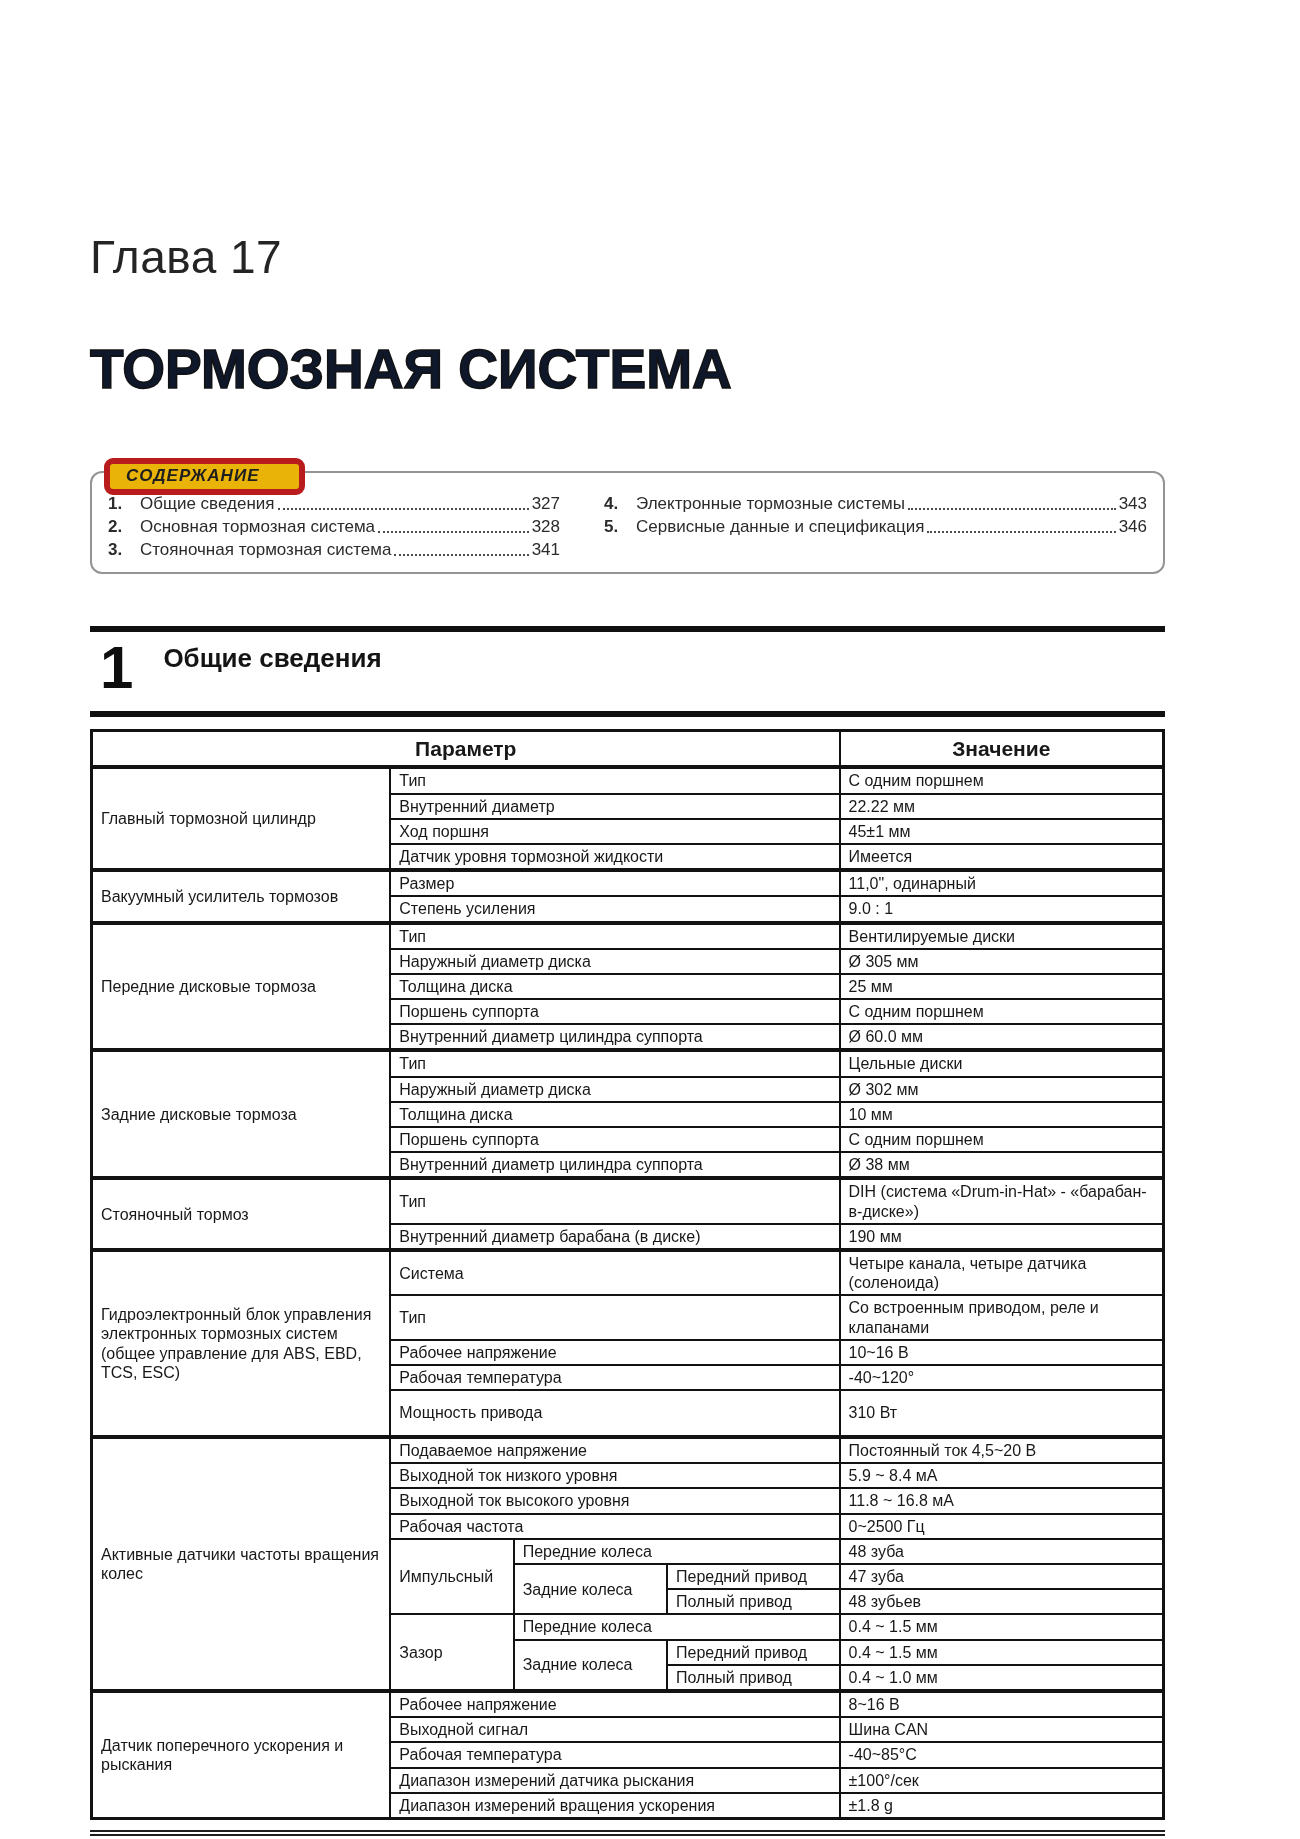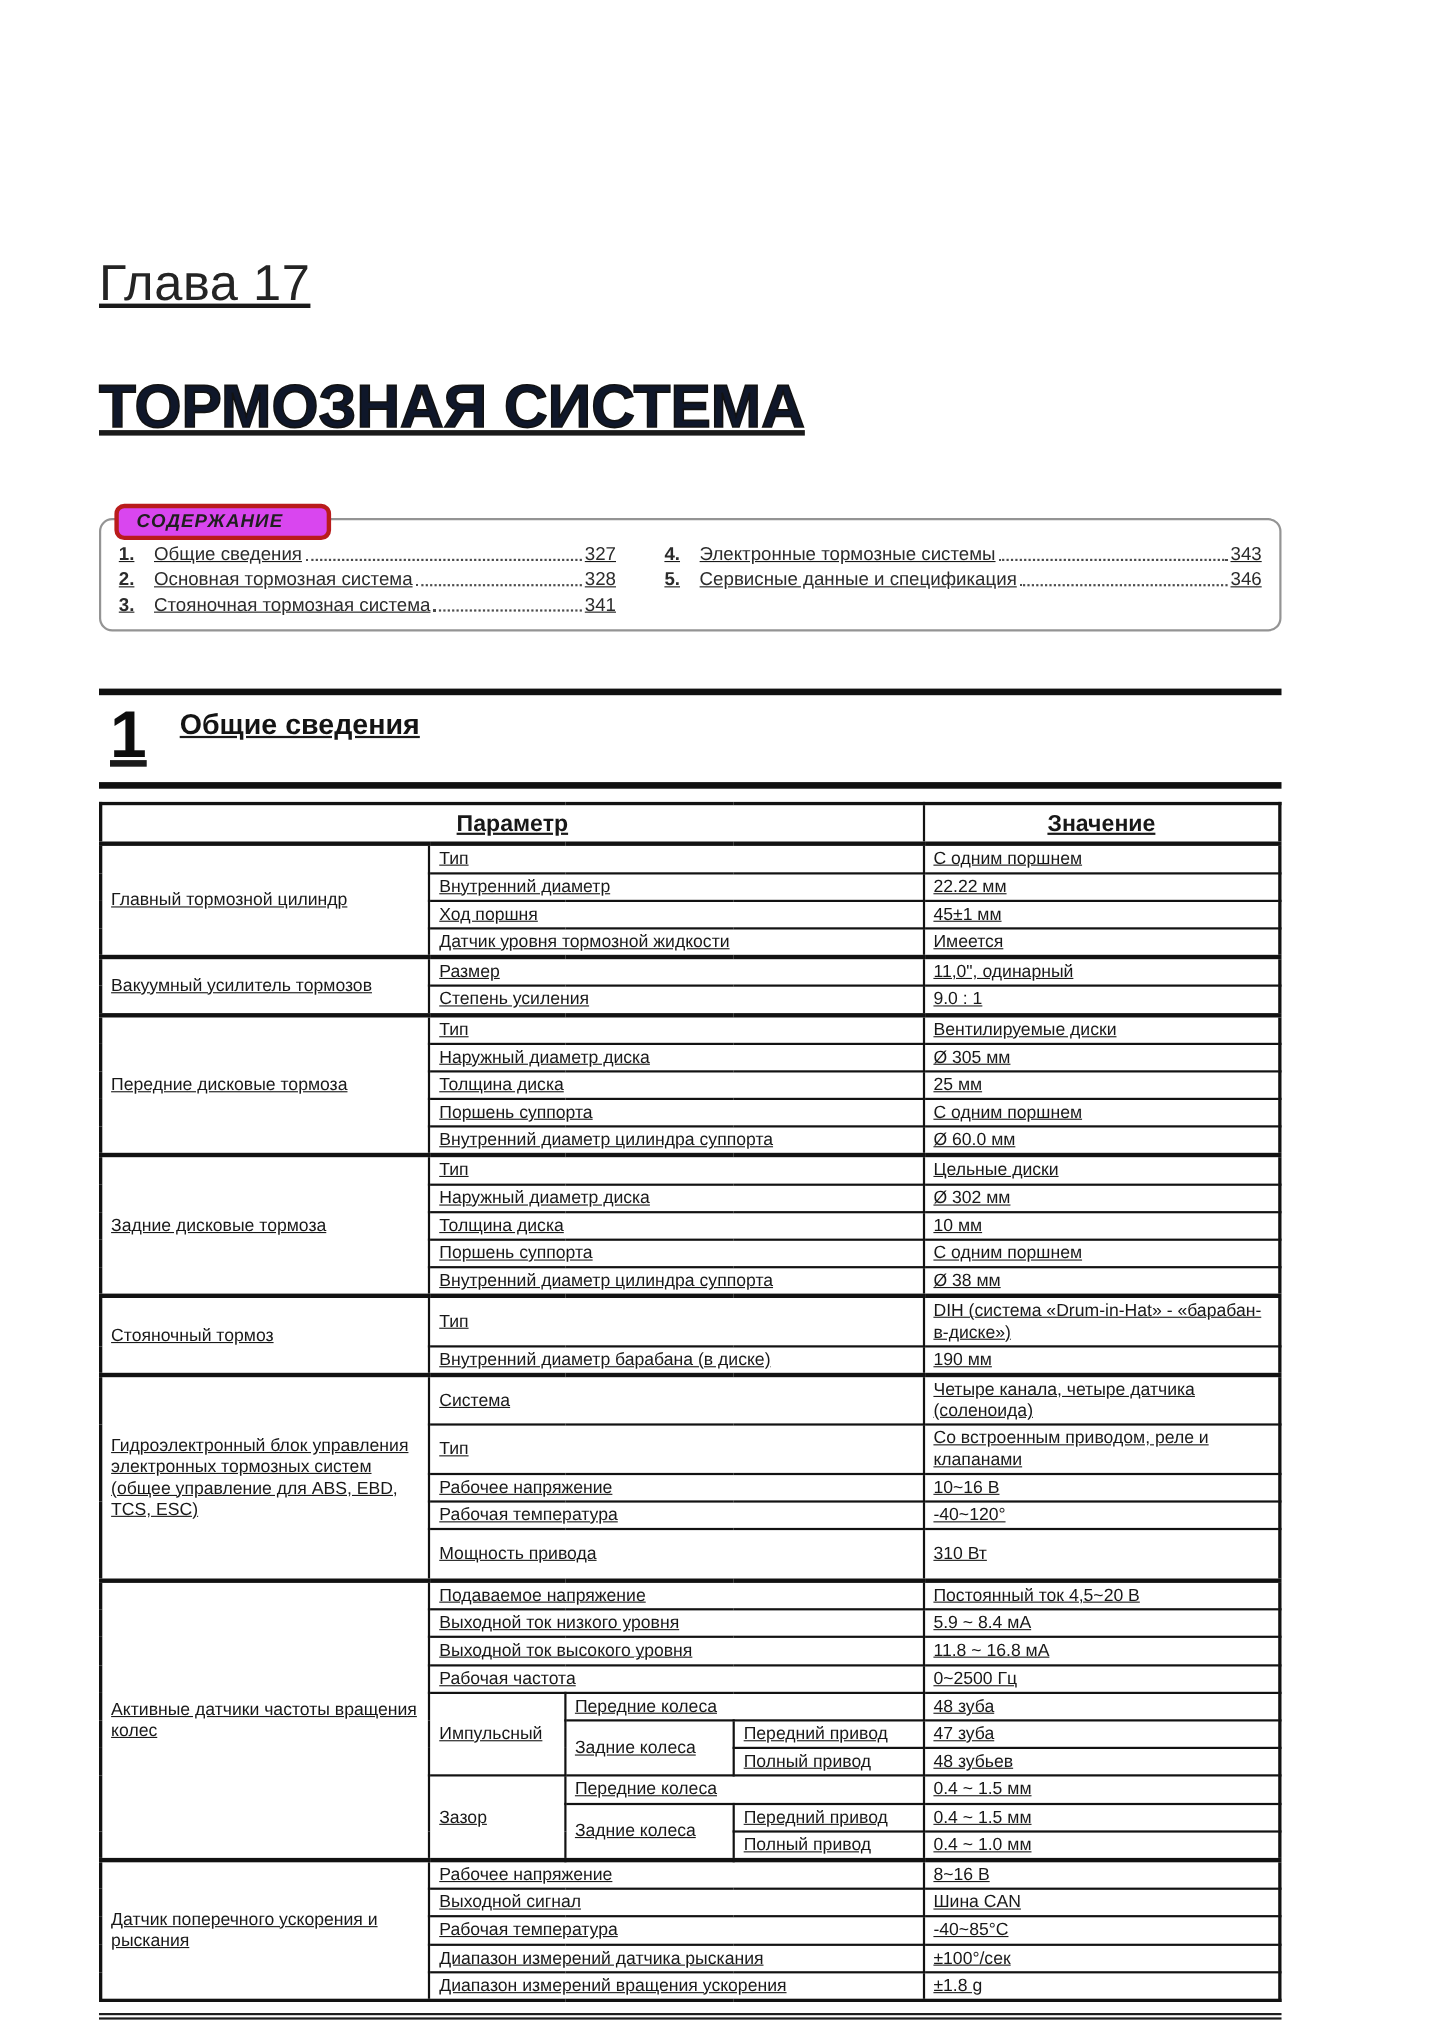--- a/index.html
+++ b/index.html
@@ -1,27 +1,27 @@
 <!DOCTYPE html>
 <html lang="ru"><head>
 <meta charset="utf-8">
 <style>
   html,body{margin:0;padding:0;background:#ffffff;}
   .page{position:relative;width:1240px;height:1839px;background:#fff;overflow:hidden;
-        font-family:"Liberation Sans","DejaVu Sans",sans-serif;color:#1a1a1a;text-decoration:underline;}
+        font-family:"Liberation Sans","DejaVu Sans",sans-serif;color:#1a1a1a;}
   .content{margin-left:90px;width:1075px;}
 
   .chapter{padding-top:230px;font-size:46px;font-weight:400;color:#242424;letter-spacing:.5px;}
   .title{margin:58px 0 0;font-size:55px;line-height:1;font-weight:700;color:#0f172a;
          letter-spacing:0;-webkit-text-stroke:1.5px #121212;}
 
   
   .toc-box{position:relative;margin-top:74px;border:2px solid #949494;border-radius:12px;
            padding:20px 16px 12px 16px;background:#fff;}
-  .toc-tab{position:absolute;top:-15px;left:12px;background:#d946ef;border:4px solid #b91c1c;
+  .toc-tab{position:absolute;top:-15px;left:12px;background:#eab308;border:6px solid #b91c1c;
            border-radius:9px;padding:2px 40px 3px 16px;font-size:17px;font-weight:700;
            font-style:italic;letter-spacing:1px;color:#1f1f1f;}
   .toc-cols{display:flex;gap:44px;}
   .toc-col{display:flex;flex-direction:column;gap:2px;}
   .toc-col-left{flex:0 0 452px;}
   .toc-col-right{flex:1 1 auto;}
   .toc-item{display:flex;align-items:baseline;font-size:17px;line-height:21px;color:#2b2b2b;}
   .toc-num{font-weight:700;flex:0 0 32px;}
   .toc-label{white-space:nowrap;}
   .toc-leader{flex:1 1 auto;border-bottom:2px dotted #4c4c4c;margin:0 3px;align-self:flex-end;

